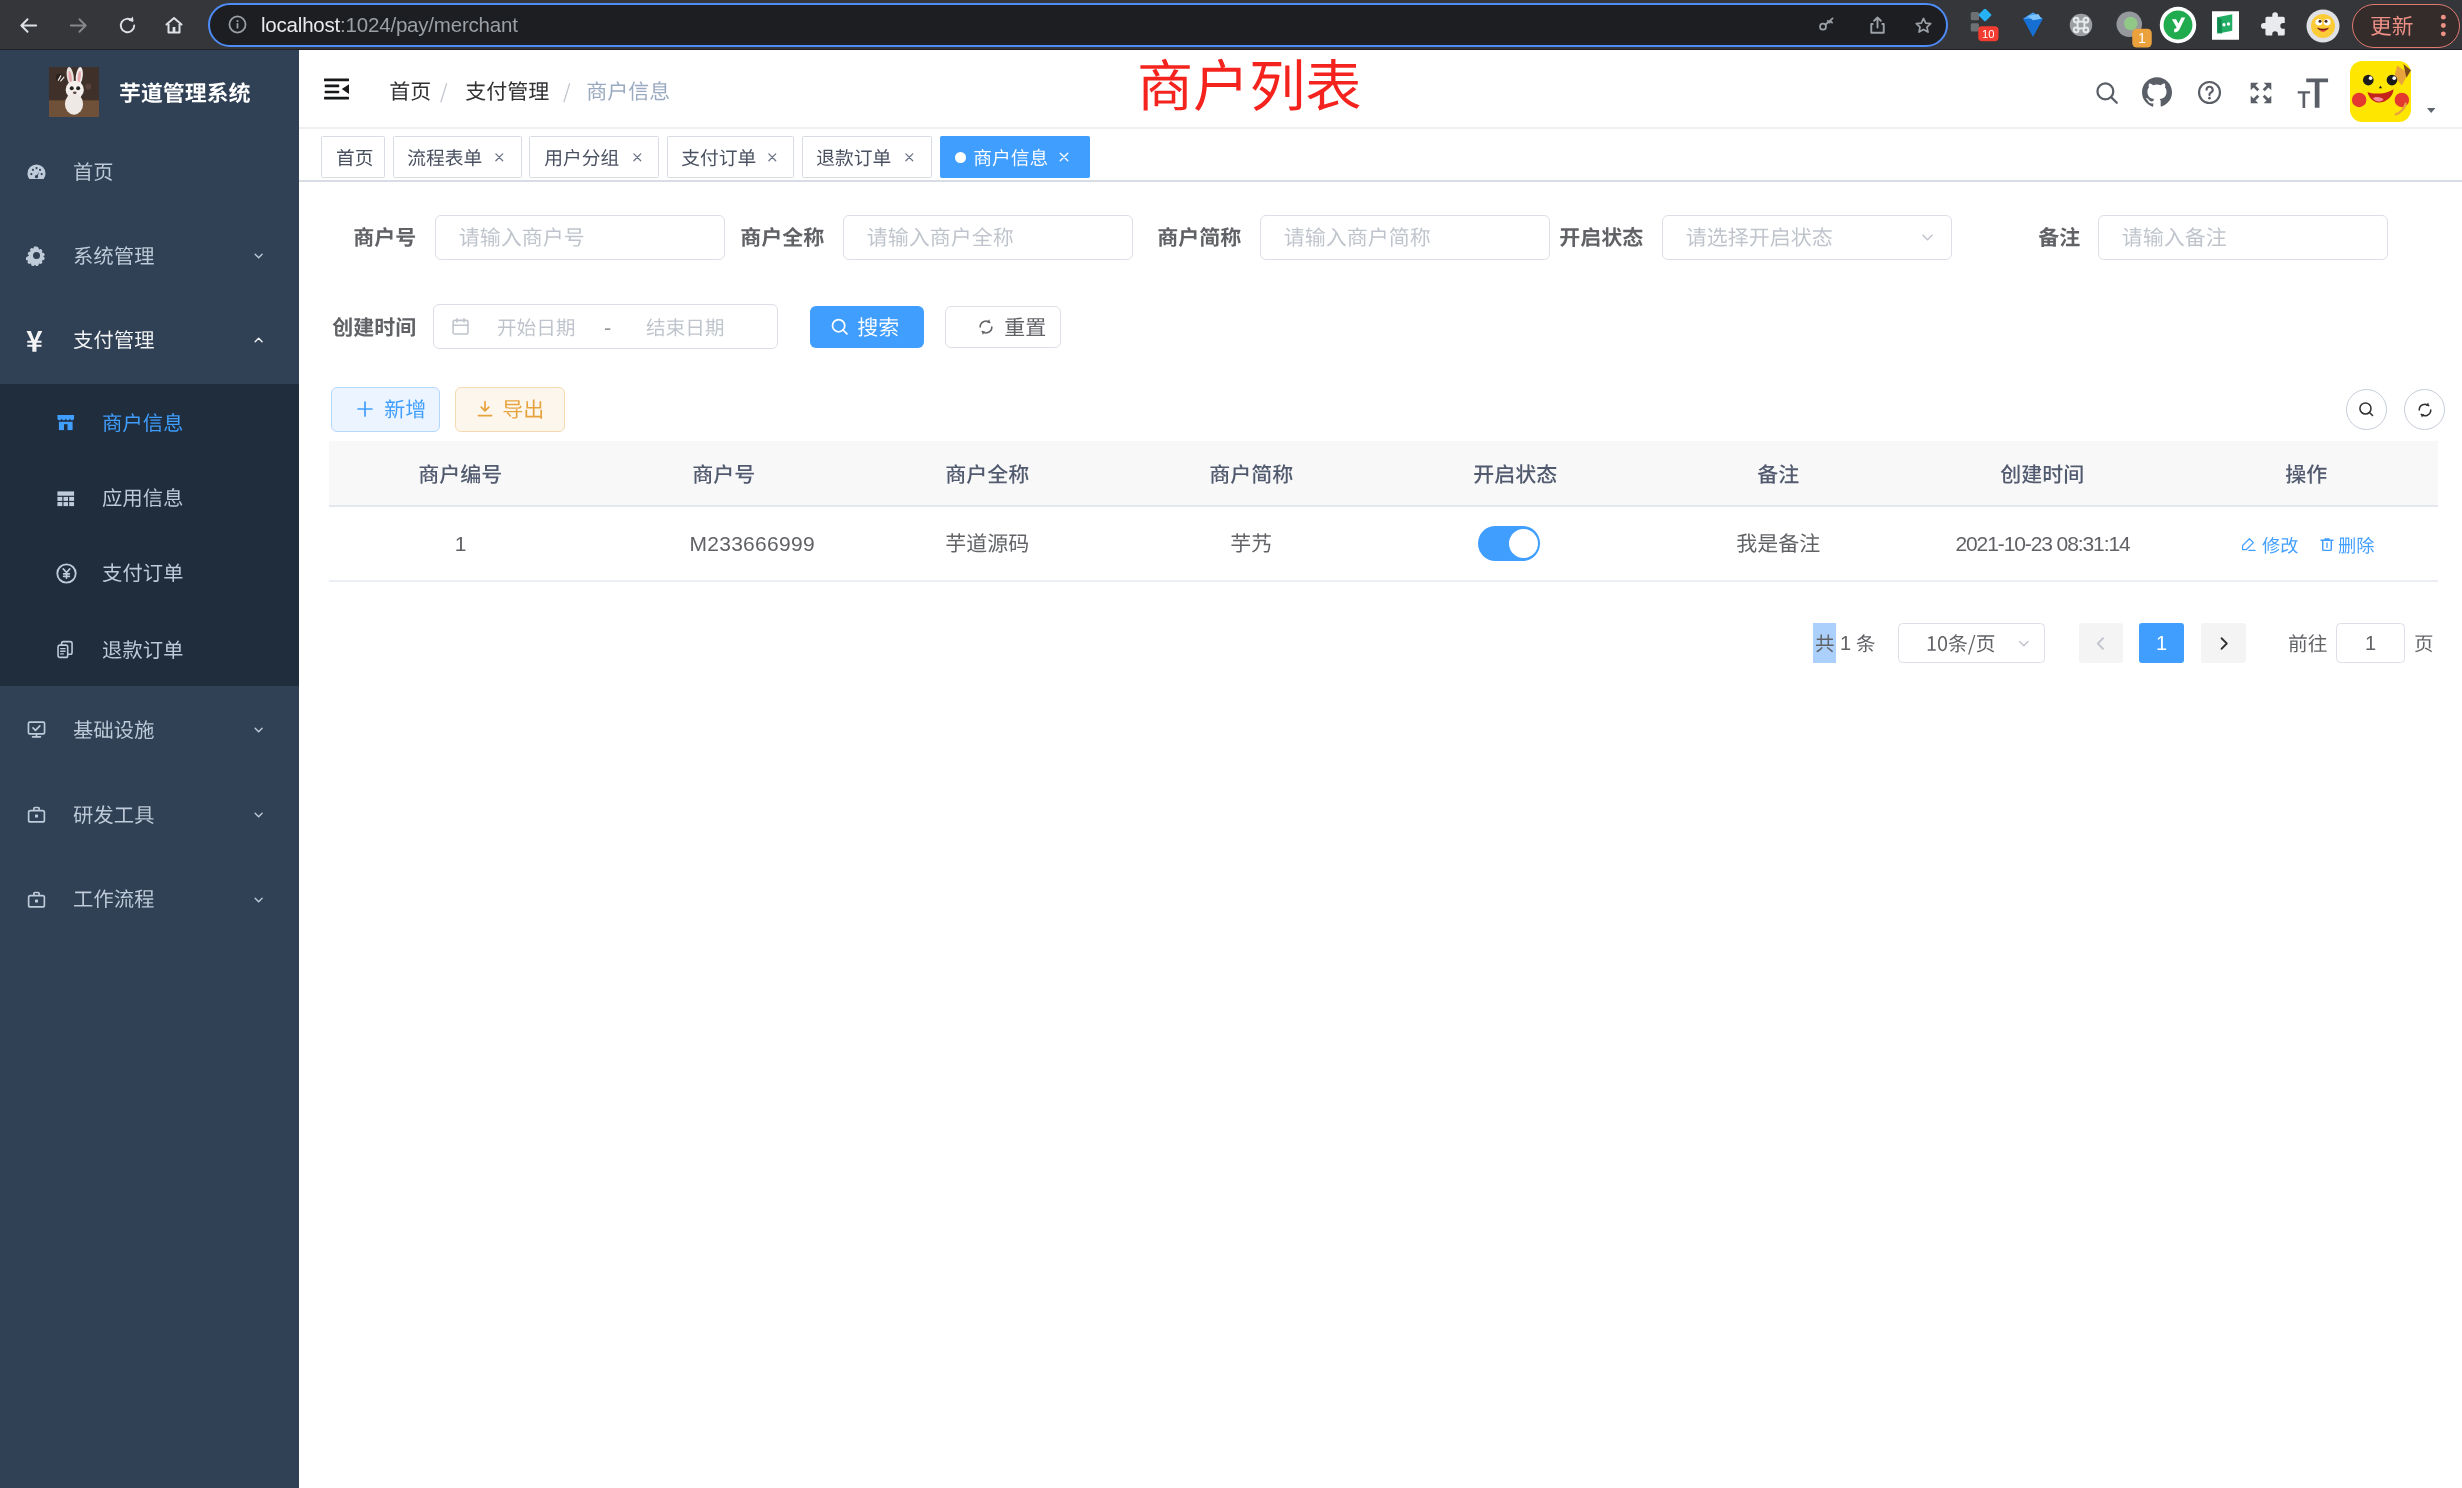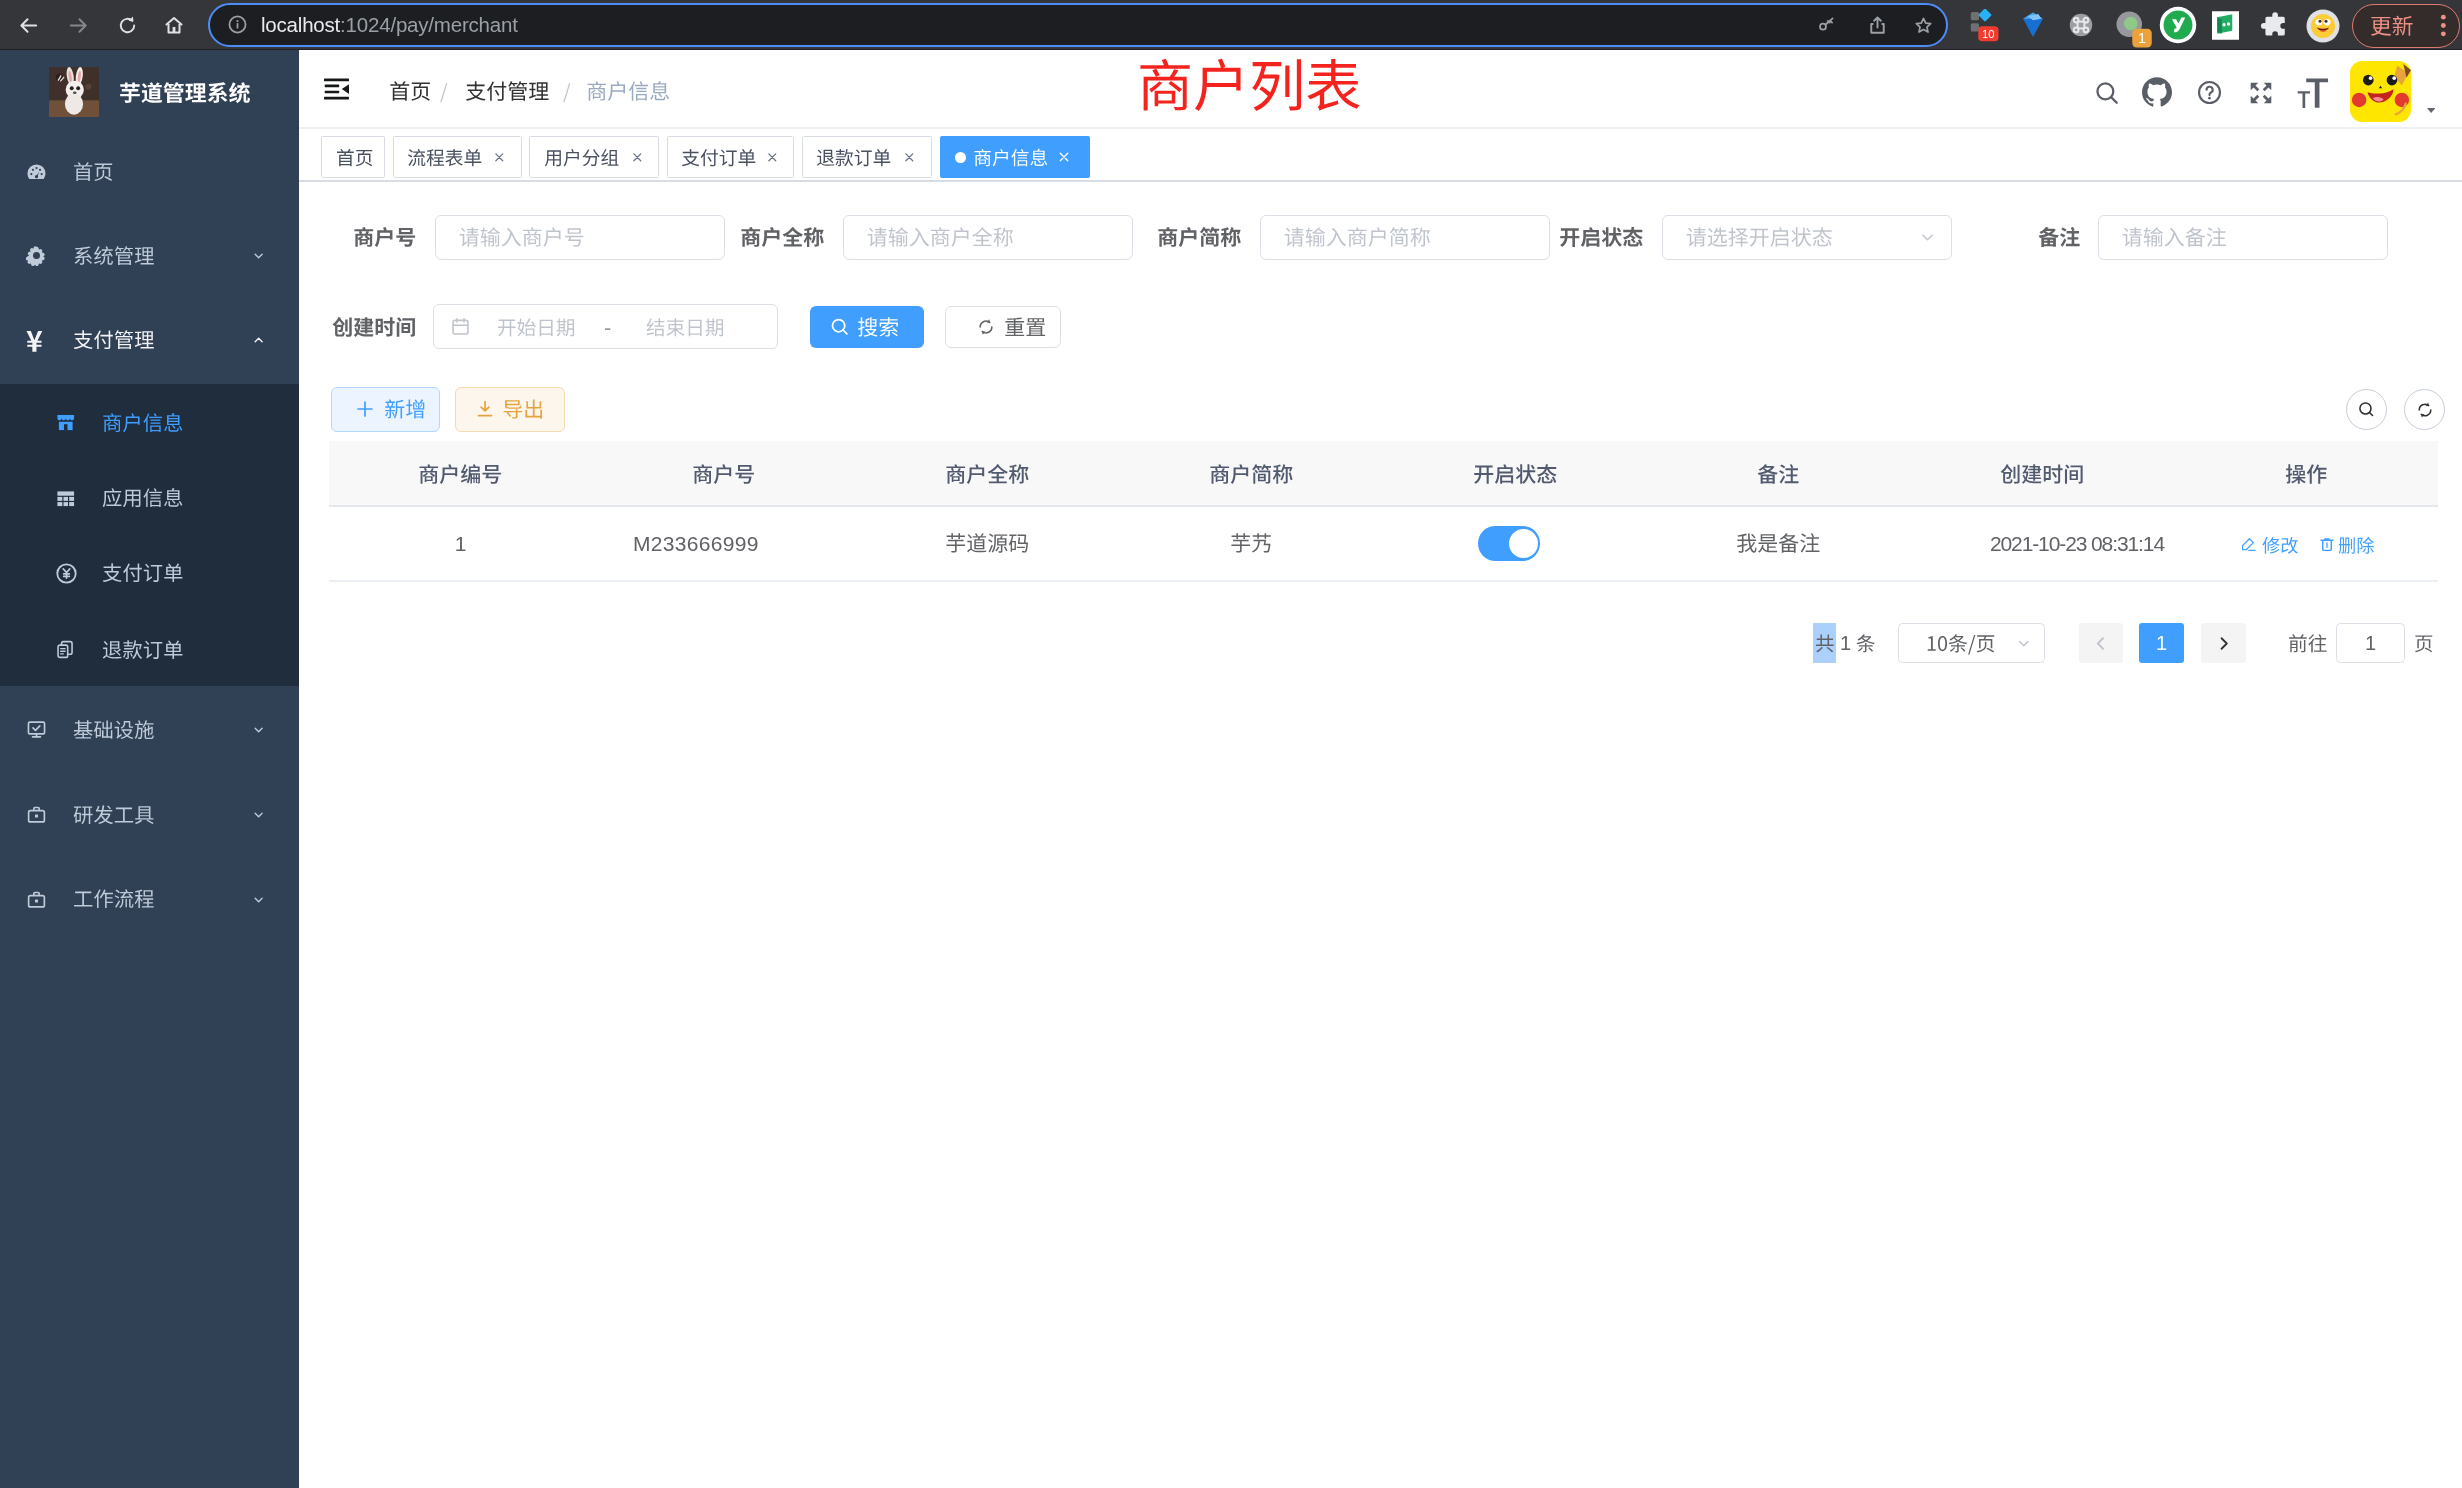--- a/index.html
+++ b/index.html
@@ -832,21 +832,21 @@
       <use href="#g104" x="3000"></use>
     </g>
   </svg>
 <svg class="t" style="left:2285px;top:461px" width="44" height="27" viewBox="0 0 58 36">
     <g transform="translate(0,28.00) scale(0.02800,-0.02800)" fill="#515a6e">
       <use href="#g105"></use>
       <use href="#g106" x="1000"></use>
     </g>
   </svg>
 <div class="abs" style="left:400px;top:518px;width:121px;height:52px;line-height:52px;font-size:21px;color:#606266;text-align:center">1</div>
-<div class="abs" style="left:633px;top:518px;width:182px;height:52px;line-height:52px;font-size:21px;color:#606266;text-align:left;letter-spacing:0.3px">M233666999</div>
+<div class="abs" style="left:633px;top:518px;width:182px;height:52px;line-height:52px;font-size:21px;color:#606266;text-align:right;letter-spacing:0.3px">M233666999</div>
 <svg class="t" style="left:945px;top:530px" width="86" height="27" viewBox="0 0 114 36">
     <g transform="translate(0,28.00) scale(0.02800,-0.02800)" fill="#606266">
       <use href="#g107"></use>
       <use href="#g108" x="1000"></use>
       <use href="#g109" x="2000"></use>
       <use href="#g110" x="3000"></use>
     </g>
   </svg>
 <svg class="t" style="left:1230px;top:530px" width="44" height="27" viewBox="0 0 58 36">
     <g transform="translate(0,28.00) scale(0.02800,-0.02800)" fill="#606266">
@@ -857,21 +857,21 @@
 <div class="abs" style="left:1478px;top:526px;width:62px;height:35px;background:#409eff;border-radius:17.4px"></div>
 <div class="abs" style="left:1509px;top:529px;width:29px;height:29px;background:#fff;border-radius:50%"></div>
 <svg class="t" style="left:1736px;top:530px" width="86" height="27" viewBox="0 0 114 36">
     <g transform="translate(0,28.00) scale(0.02800,-0.02800)" fill="#606266">
       <use href="#g112"></use>
       <use href="#g113" x="1000"></use>
       <use href="#g69" x="2000"></use>
       <use href="#g70" x="3000"></use>
     </g>
   </svg>
-<div class="abs" style="left:1921px;top:518px;width:243px;height:52px;line-height:52px;font-size:21px;color:#606266;text-align:right;letter-spacing:-1.1px">2021-10-23 08:31:14</div>
+<div class="abs" style="left:1921px;top:518px;width:243px;height:52px;line-height:52px;font-size:21px;color:#606266;text-align:center;letter-spacing:-1.1px">2021-10-23 08:31:14</div>
 <svg class="abs" style="left:2240px;top:535px" width="18" height="18" viewBox="0 0 24 24">
     <path d="M13.2 4.8 19.2 10.8 8.5 21.5H2.5v-6z" stroke="#409eff" stroke-width="1.9" fill="none" stroke-linejoin="round" transform="scale(0.86) translate(1.5,1)"></path>
     <path d="M12 20.5h8" stroke="#409eff" stroke-width="1.9" stroke-linecap="round"></path>
   </svg>
 <svg class="t" style="left:2262px;top:534px" width="38" height="23.5" viewBox="0 0 50 31">
     <g transform="translate(0,24.00) scale(0.02400,-0.02400)" fill="#409eff">
       <use href="#g114"></use>
       <use href="#g115" x="1000"></use>
     </g>
   </svg>

